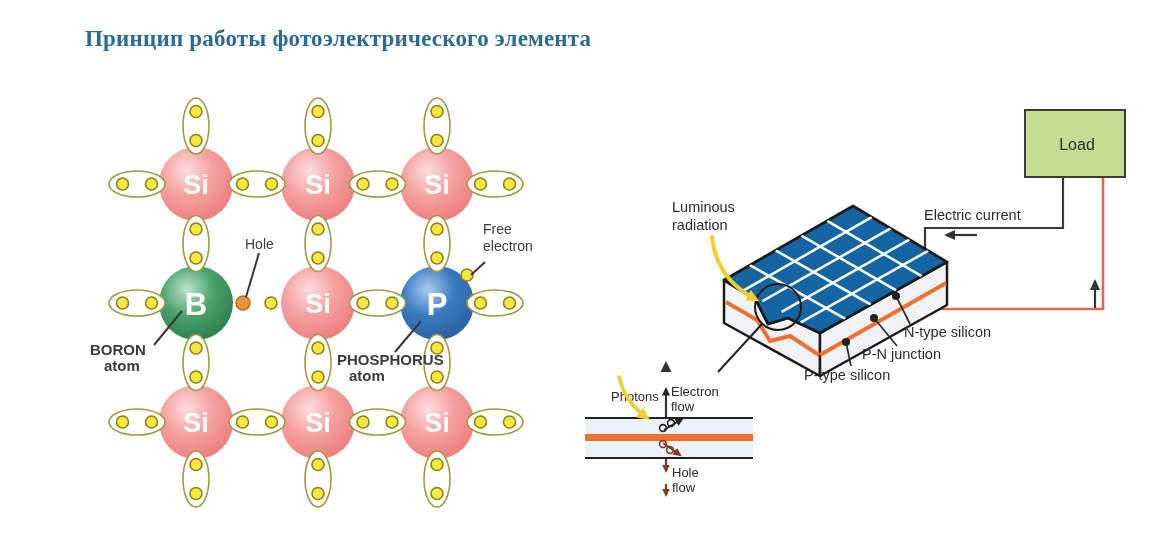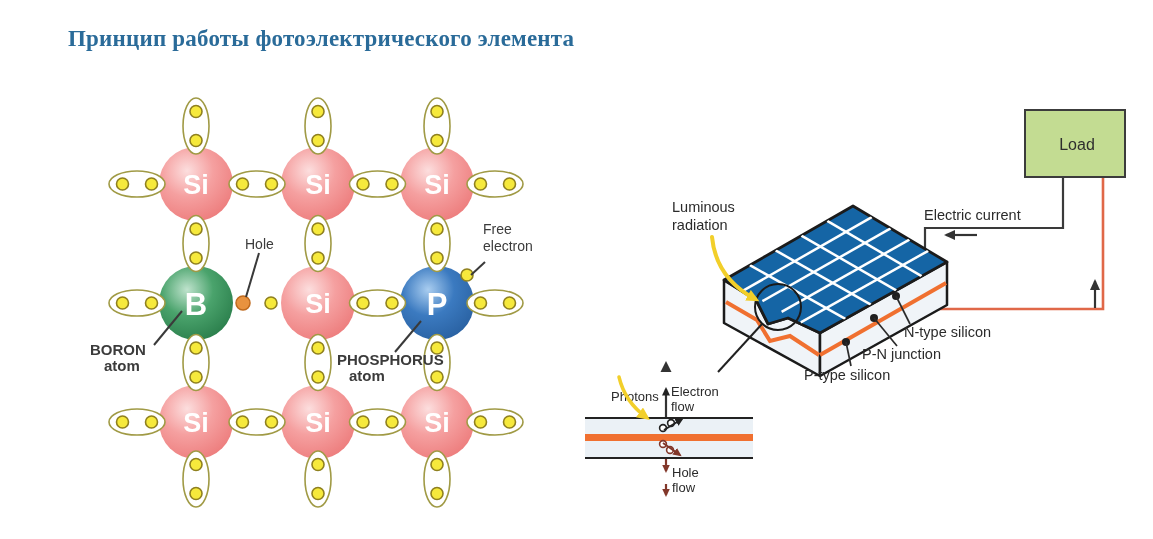--- a/index.html
+++ b/index.html
@@ -1,18 +1,18 @@
 <!DOCTYPE html>
 <html><head>
 <meta charset="utf-8">
 <style>
   html,body{margin:0;padding:0;background:#ffffff;}
   #page{position:relative;width:1153px;height:539px;background:#ffffff;overflow:hidden;
         font-family:"Liberation Sans",sans-serif;}
-  #title{position:absolute;left:68px;top:26px;font-family:"Liberation Serif",serif;
+  #title{position:absolute;left:85px;top:26px;font-family:"Liberation Serif",serif;
          font-weight:bold;font-size:23px;letter-spacing:.2px;color:#2a6b99;}
   svg text{font-family:"Liberation Sans",sans-serif;}
   .lbl{fill:#2b2b2b;font-size:14.5px;}
   .lbl-sm{fill:#2b2b2b;font-size:13px;}
   .lbl-bold{fill:#3b3b3b;font-size:15px;font-weight:bold;}
   .lbl-reg{fill:#3b3b3b;font-size:14px;}
   .ptr{stroke:#3a3a3a;stroke-width:2;fill:none;}
   .ptr-thin{stroke:#2b2b2b;stroke-width:1.7;fill:none;}
 </style>
 </head>

